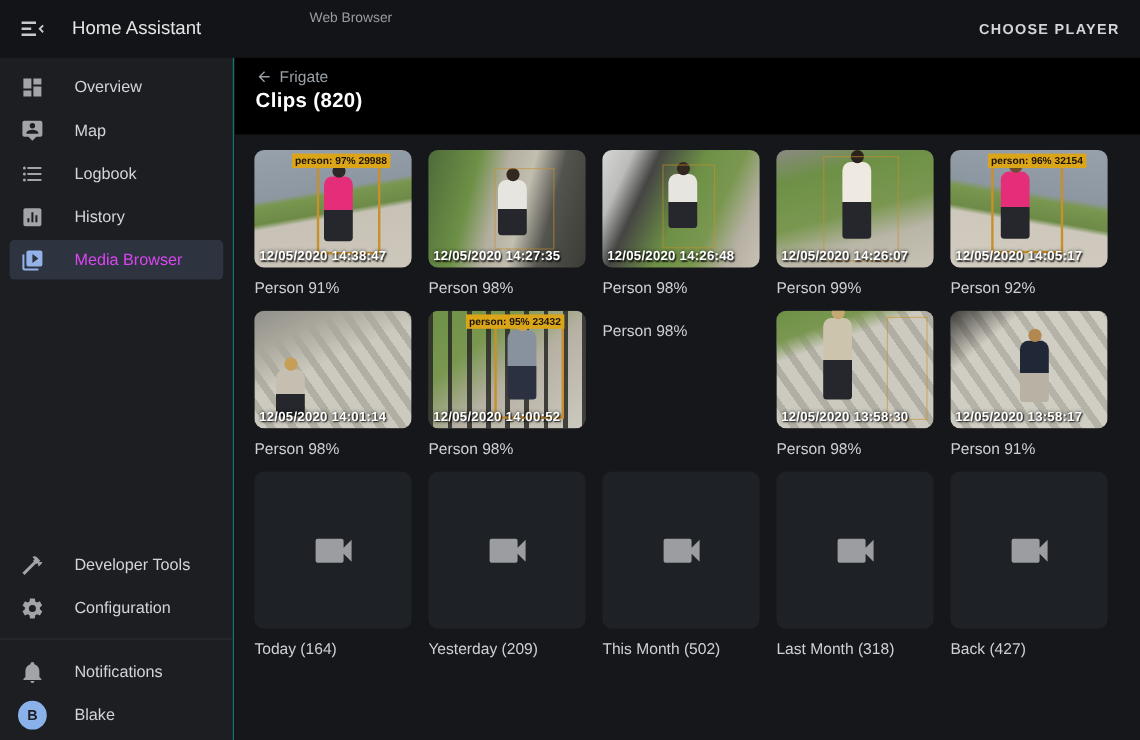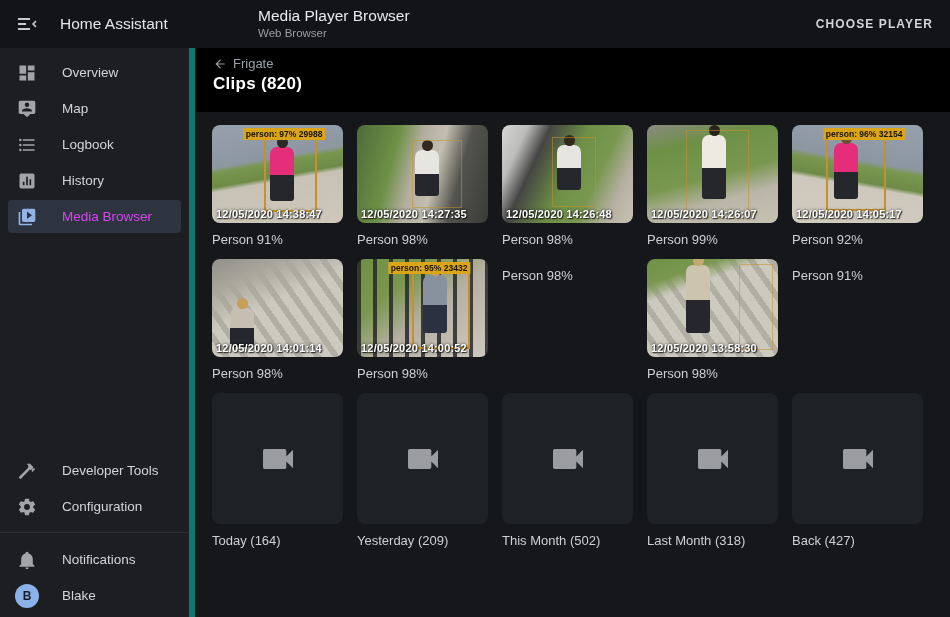--- a/index.html
+++ b/index.html
@@ -13,21 +13,21 @@
   .app-name { margin-left:21px; font-size:15.5px; color:#e4e5e7; }
   .title-block { position:absolute; left:258px; top:7px; }
   .title-main { font-size:15.5px; color:#e8e9eb; }
   .title-sub { font-size:11.5px; color:#9a9da1; margin-top:2px; }
   .choose-player { margin-left:auto; margin-right:17px; font-size:12px; font-weight:600;
     letter-spacing:1.1px; color:#d2d5da; cursor:pointer; background:none; border:none;
     font-family:inherit; }
 
   
   .sidebar { position:fixed; top:48px; left:0; width:195px; height:569px; background:#1c1e22;
-    border-right:6px solid #0f766e; z-index:20; }
+    border-right:1px solid #0f766e; z-index:20; }
   .side-item { display:flex; align-items:center; height:33px; margin:3px 8px; padding-left:9px;
     border-radius:4px; cursor:pointer; color:#a2a4a8; }
   .side-item:first-child { margin-top:8px; }
   .side-item .sicon { width:20px; height:20px; flex:0 0 20px; }
   .side-item .sicon svg { width:20px; height:20px; display:block; }
   .side-item .slabel { margin-left:25px; font-size:13.5px; font-weight:500; color:#d3d4d7; white-space:nowrap; }
   .side-item.selected { background:#2e3340; color:var(--accent,#93b3e8); }
   .side-item.selected .slabel { color:#d946ef; }
   .side-footer { position:absolute; bottom:2px; left:0; width:100%; }
   .divider { height:1px; background:#2d2f34; margin:9px 0 10px 0; }
@@ -111,21 +111,20 @@
 <body>
 
 <div class="topbar">
   <div class="menu-btn">
     <svg viewBox="0 0 24 24" fill="currentColor">
         <path d="M3 6h12v2H3zM3 11h8v2H3zM3 16h12v2H3zM20.4 8.6L17 12l3.4 3.4 1.1-1.1L19.2 12l2.3-2.3z"></path>
       </svg>
   </div>
   <div class="app-name">Home Assistant</div>
   <div class="title-block">
-    <div class="title-main">Media Player Browser</div>
     <div class="title-sub">Web Browser</div>
   </div>
   <button class="choose-player">CHOOSE PLAYER</button>
 </div>
 
 <div class="sidebar">
   <div class="side-item">
     <span class="sicon">
         <svg viewBox="0 0 24 24" fill="currentColor">
           <path d="M13,3V9H21V3M13,21H21V11H13M3,21H11V15H3M3,13H11V3H3V13Z"></path>
@@ -289,20 +288,25 @@
       <div class="photo s8">
         <div class="fig"></div>
         <div class="bbox faint"></div>
 
         <div class="ts">12/05/2020 13:58:30</div>
       </div>
       <div class="caption">Person 98%</div>
     </div>
 
     <div class="card">
+      <div class="photo s9">
+        <div class="fig"></div>
+
+        <div class="ts">12/05/2020 13:58:17</div>
+      </div>
       <div class="caption">Person 91%</div>
     </div>
 
     <div class="card">
       <div class="folder-tile">
         <svg viewBox="0 0 24 24" fill="currentColor">
             <path d="M17,10.5V7A1,1 0 0,0 16,6H4A1,1 0 0,0 3,7V17A1,1 0 0,0 4,18H16A1,1 0 0,0 17,17V13.5L21,17.5V6.5L17,10.5Z"></path>
           </svg>
       </div>
       <div class="caption">Today (164)</div>

